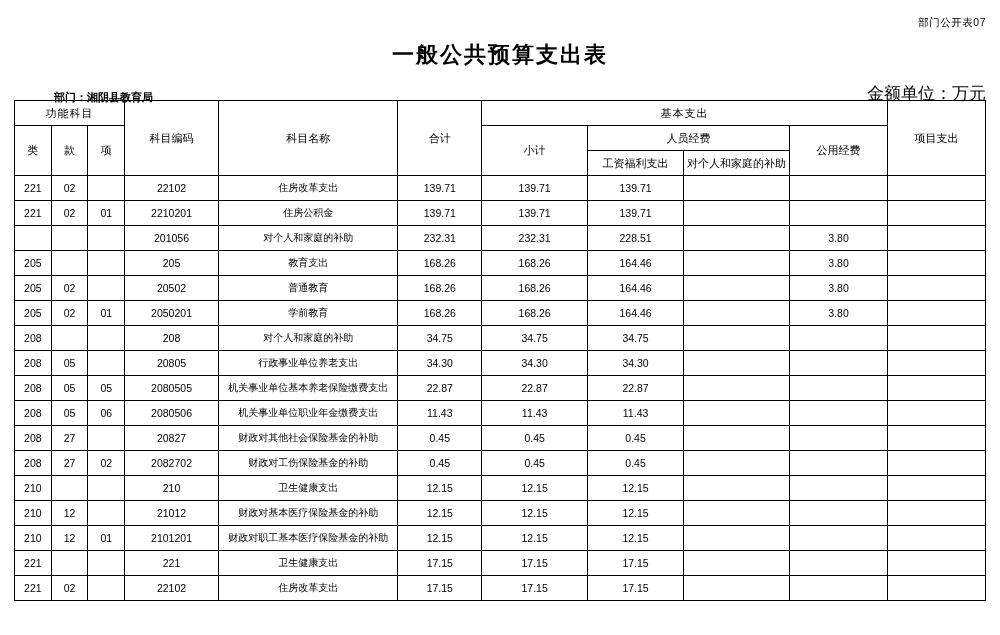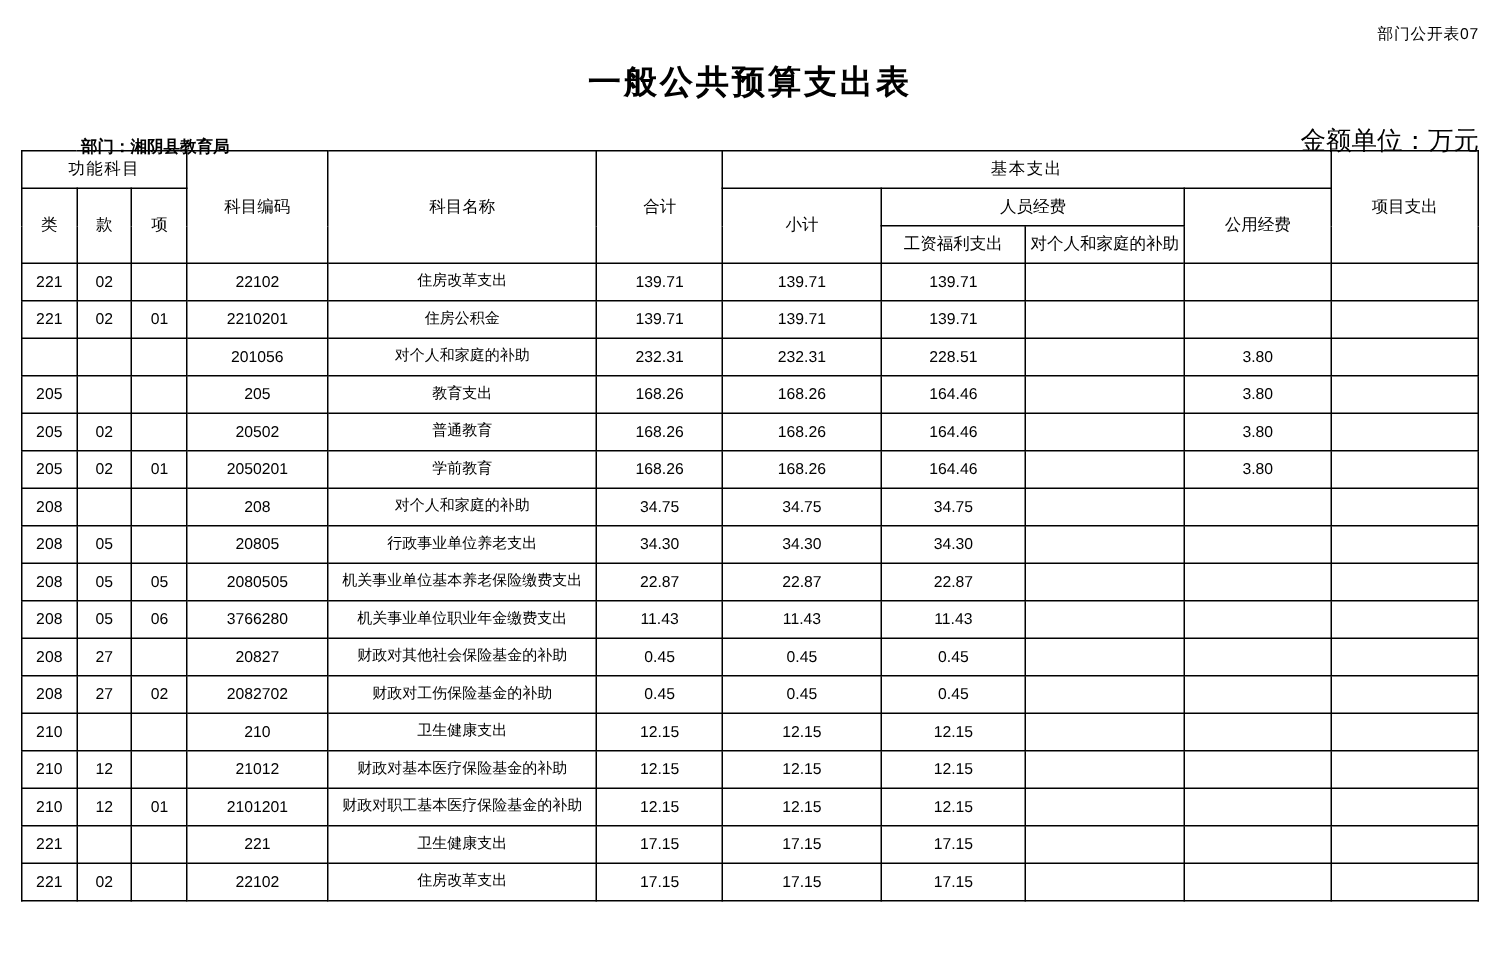--- a/index.html
+++ b/index.html
@@ -265,21 +265,21 @@
           <td class="num">22.87</td>
           <td class="num">22.87</td>
           <td class="num"></td>
           <td class="num"></td>
           <td class="num"></td>
         </tr>
         <tr class="r-body">
           <td class="code">208</td>
           <td class="code">05</td>
           <td class="code">06</td>
-          <td class="code">3766280</td>
+          <td class="code">2080506</td>
           <td class="name">机关事业单位职业年金缴费支出</td>
           <td class="num">11.43</td>
           <td class="num">11.43</td>
           <td class="num">11.43</td>
           <td class="num"></td>
           <td class="num"></td>
           <td class="num"></td>
         </tr>
         <tr class="r-body">
           <td class="code">208</td>

